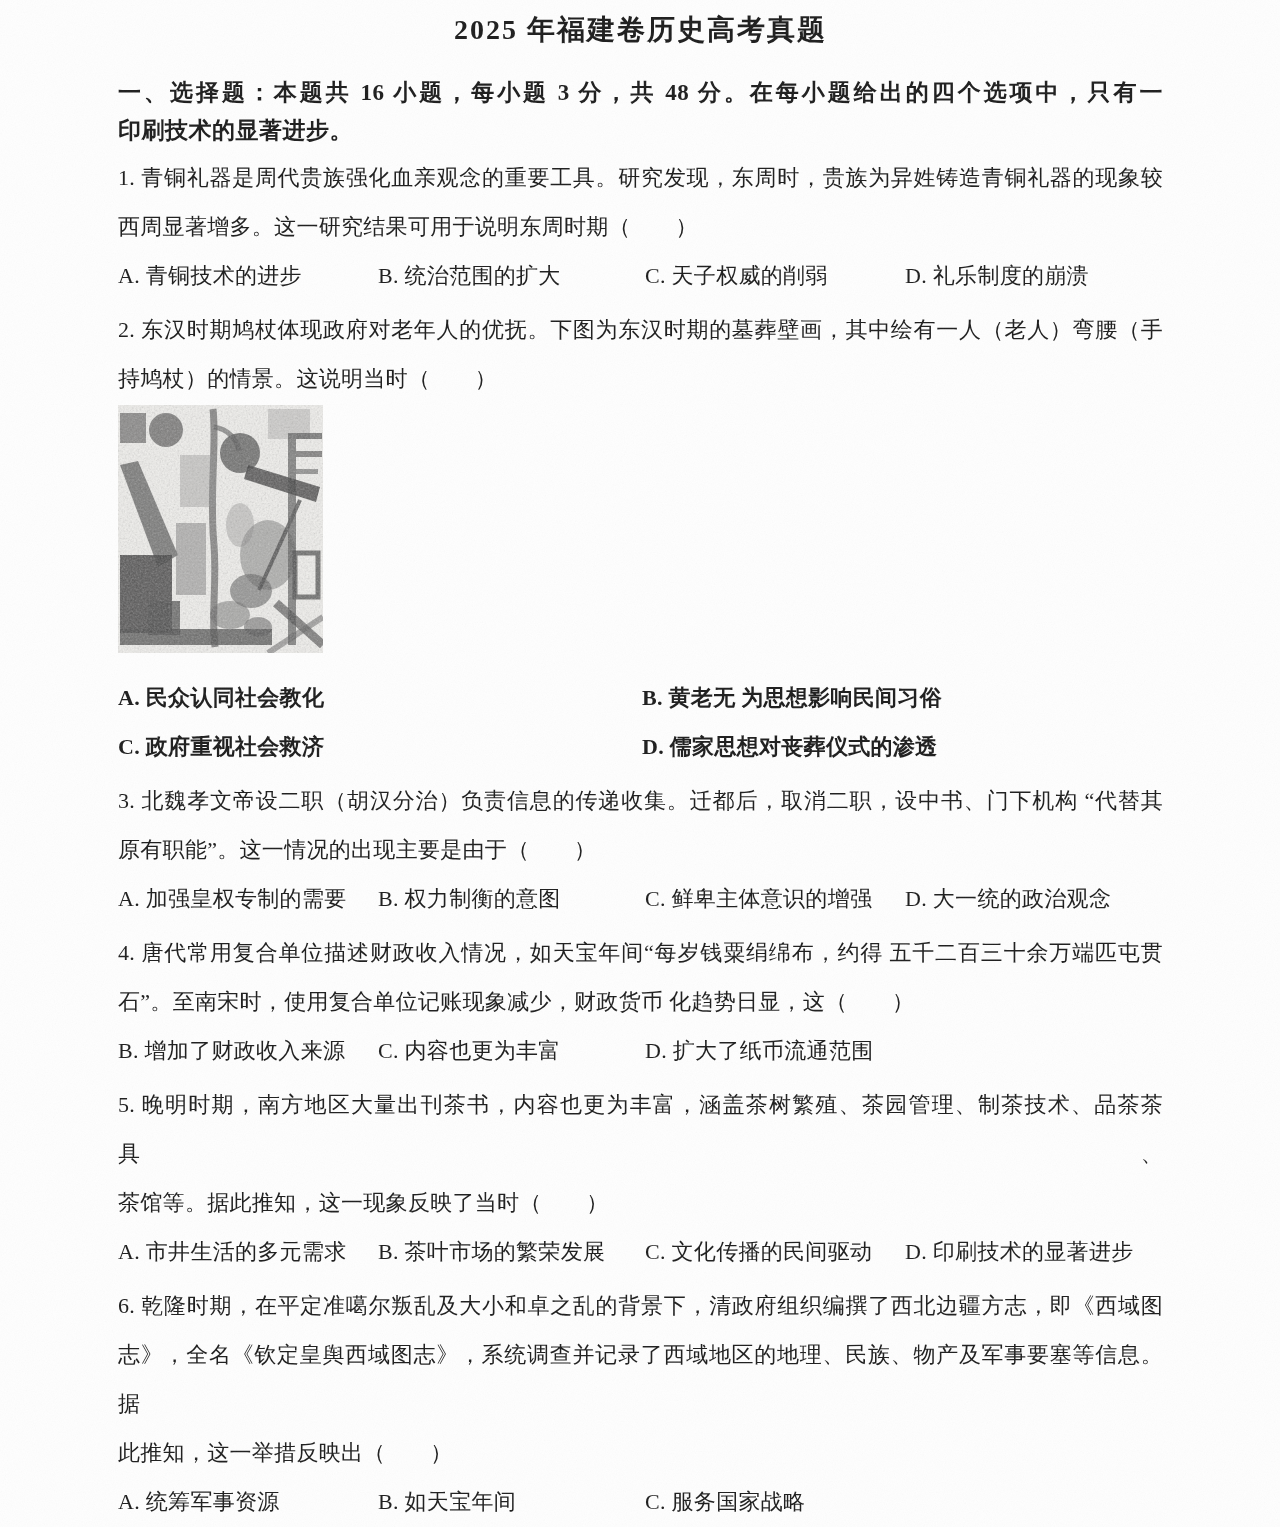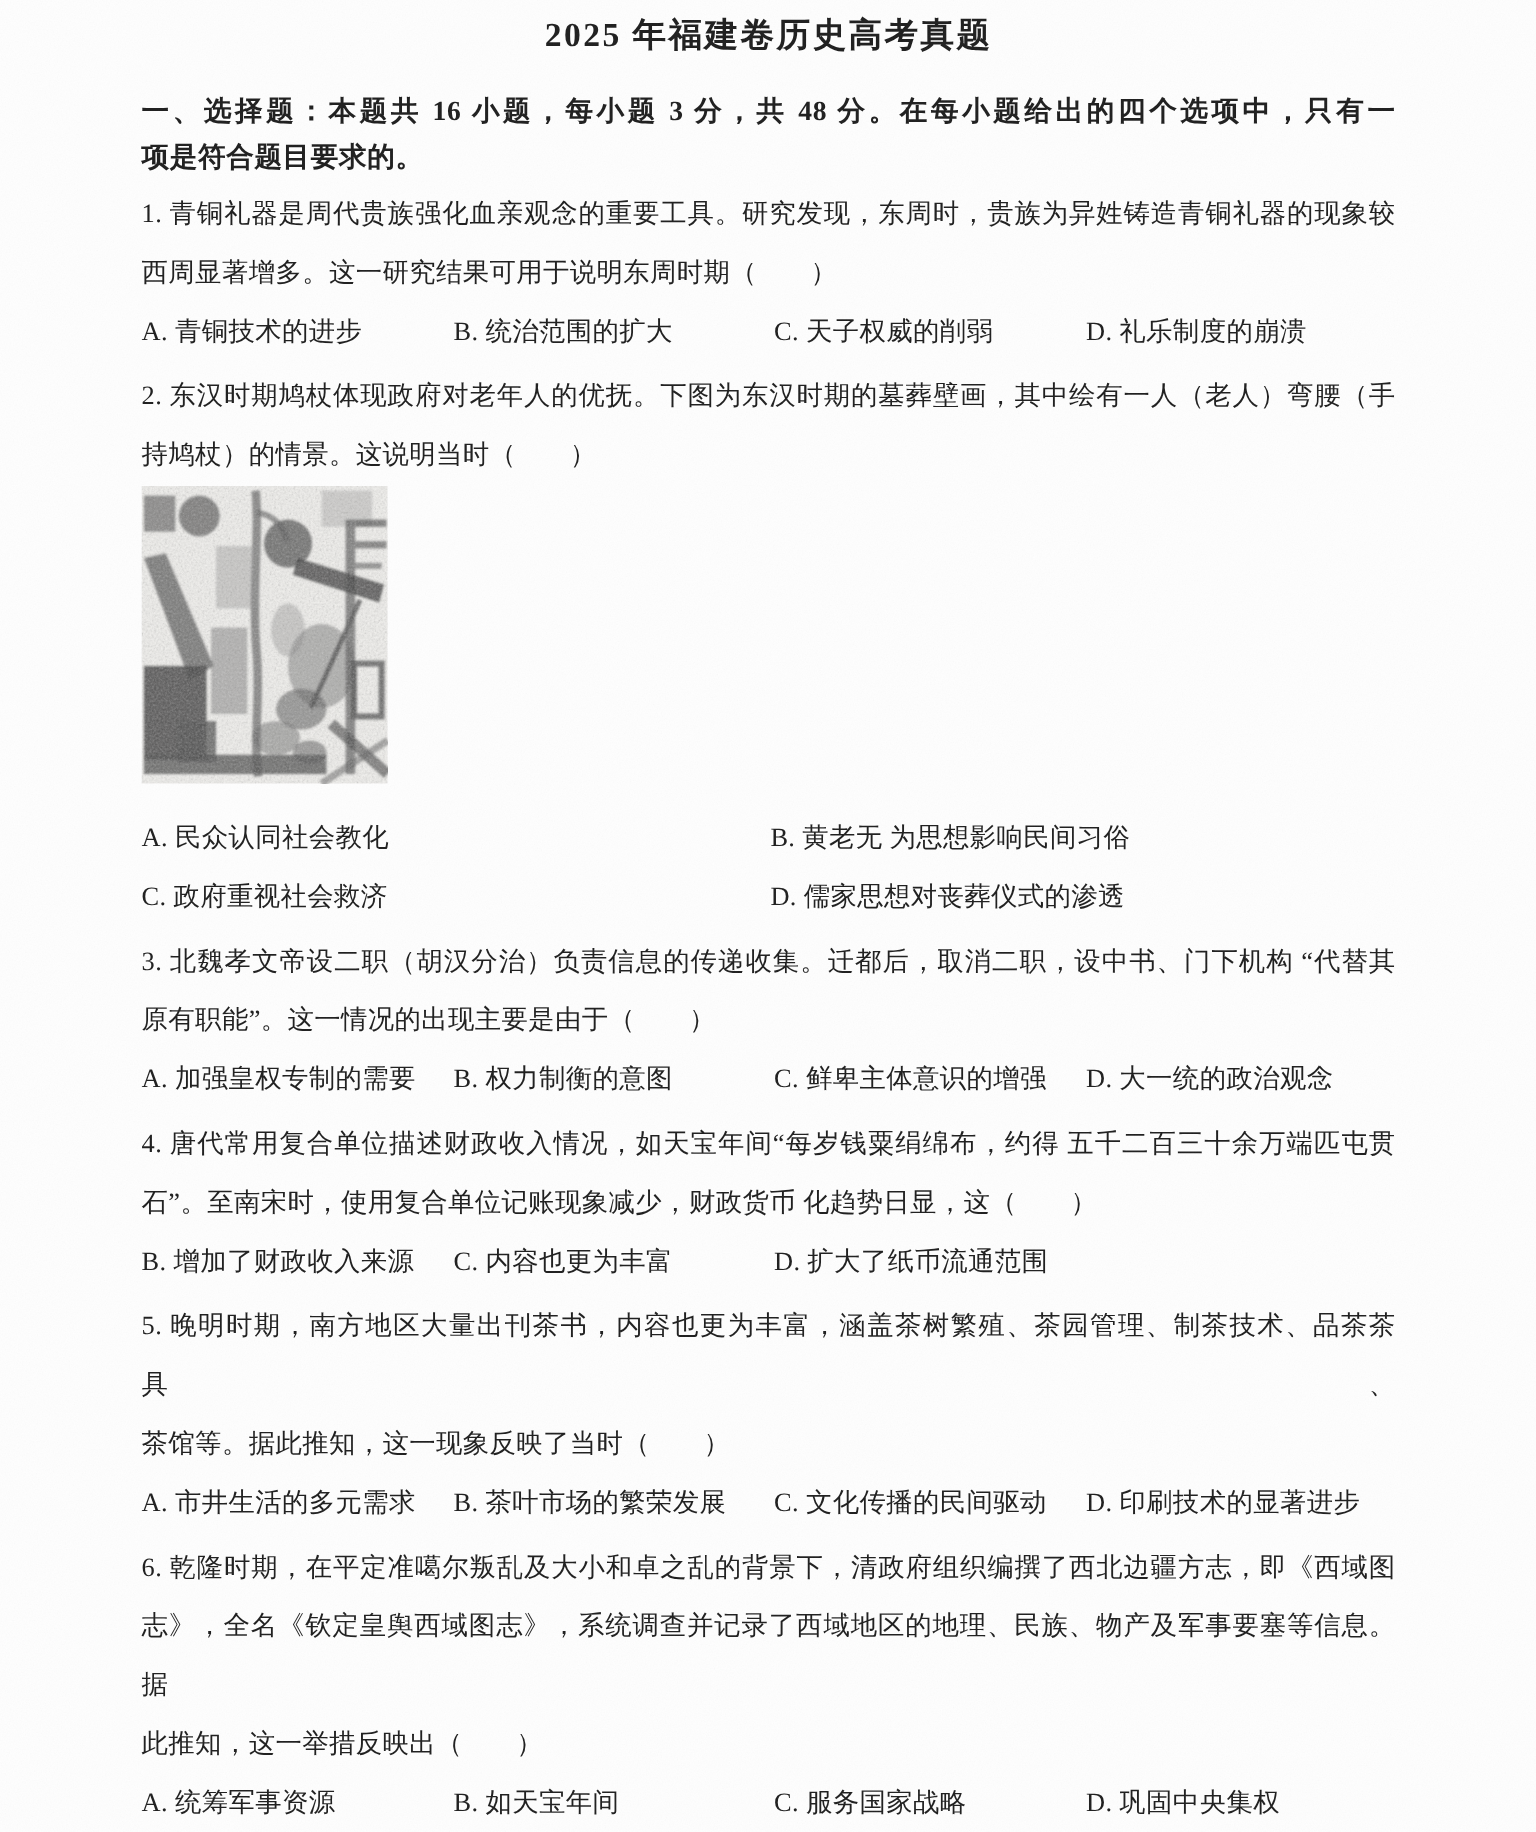--- a/index.html
+++ b/index.html
@@ -72,20 +72,21 @@
   .options {
     display: grid;
     line-height: 49px;
     letter-spacing: 0.3px;
   }
   .options.four-col {
     grid-template-columns: 260px 267px 260px 1fr;
   }
   .options.two-col {
     grid-template-columns: 524px 1fr;
+    font-weight: bold;
   }
   .option {
     white-space: nowrap;
     overflow: hidden;
   }
   .figure {
     margin: 2px 0 20px 0;
     width: 205px;
     height: 248px;
     display: block;
@@ -109,21 +110,21 @@
       </filter>
     </defs>
     <rect width="1280" height="1527" filter="url(#pageNoise)"></rect>
   </svg>
 
   <div class="content">
     <h1 class="doc-title">2025 年福建卷历史高考真题</h1>
 
     <div class="section-header">
       <div class="hline fill">一、选择题：本题共 16 小题，每小题 3 分，共 48 分。在每小题给出的四个选项中，只有一</div>
-      <div class="hline">项是符合题目要求的。</div>
+      <div class="hline">印刷技术的显著进步。</div>
     </div>
 
     <div class="questions">
         <div class="question">
           <div class="stem-line fill">1. 青铜礼器是周代贵族强化血亲观念的重要工具。研究发现，东周时，贵族为异姓铸造青铜礼器的现象较</div>
           <div class="stem-line">西周显著增多。这一研究结果可用于说明东周时期（　　）</div>
           <div class="options four-col">
             <div class="option">A. 青铜技术的进步</div>
             <div class="option">B. 统治范围的扩大</div>
             <div class="option">C. 天子权威的削弱</div>
@@ -220,19 +221,18 @@
           </div>
         </div>
         <div class="question">
           <div class="stem-line fill">6. 乾隆时期，在平定准噶尔叛乱及大小和卓之乱的背景下，清政府组织编撰了西北边疆方志，即《西域图</div>
           <div class="stem-line fill">志》，全名《钦定皇舆西域图志》，系统调查并记录了西域地区的地理、民族、物产及军事要塞等信息。据</div>
           <div class="stem-line">此推知，这一举措反映出（　　）</div>
           <div class="options four-col">
             <div class="option">A. 统筹军事资源</div>
             <div class="option">B. 如天宝年间</div>
             <div class="option">C. 服务国家战略</div>
-            <div class="option">D. 巩固中央集权</div>
           </div>
         </div>
       </div>
   </div>
 
 </div>
 
 </body></html>

